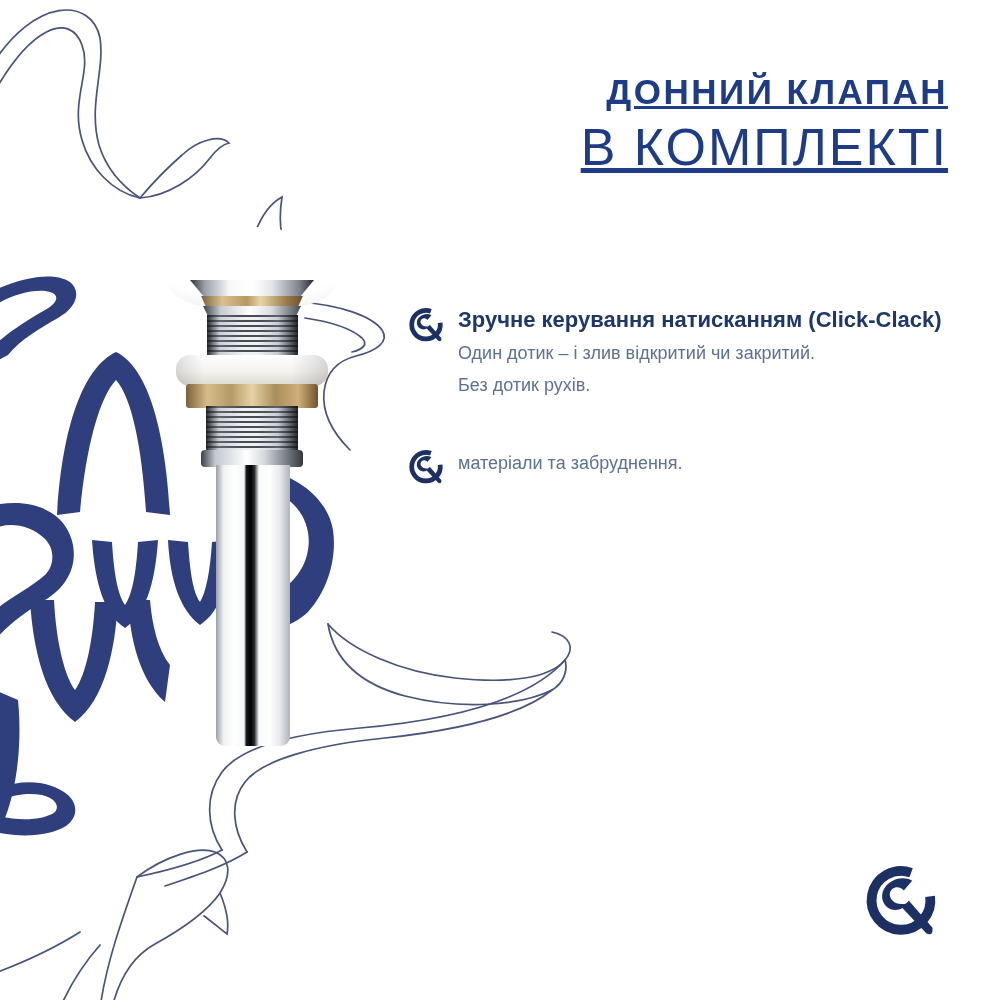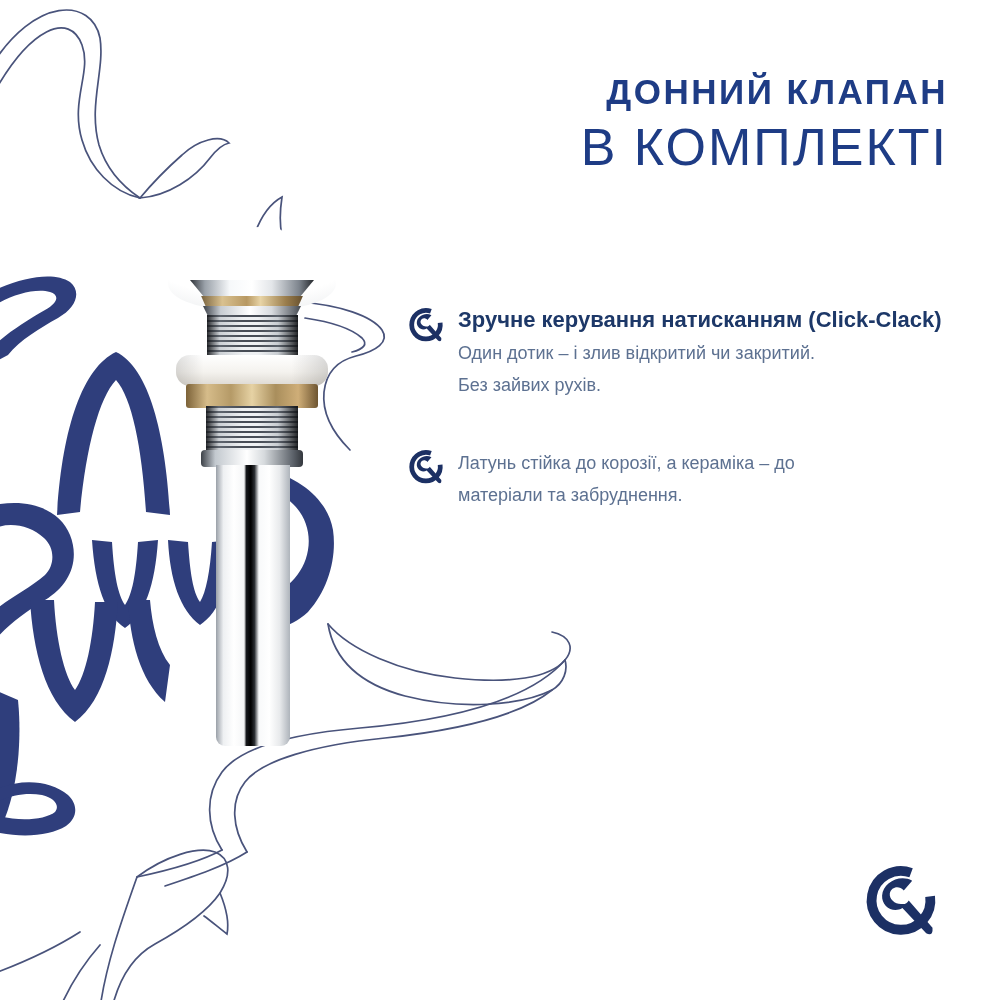--- a/index.html
+++ b/index.html
@@ -59,20 +59,21 @@
   }
   .tailpipe{
     left:216px;top:465px;width:74px;height:281px;border-radius:0 0 9px 9px;
     background:linear-gradient(90deg,#9aa0a8 0%,#eef0f2 10%,#ffffff 24%,#f5f6f7 38%,#17191c 41%,#000 47%,#2b2e32 52%,#f8f9fa 58%,#ffffff 72%,#e8eaec 86%,#aeb4bb 100%);
   }
 
   
   .title-block{
     position:absolute;top:73px;right:52px;z-index:3;text-align:right;
     color:var(--brand-blue,#1e3c85);
+    text-decoration:underline;
   }
   .title-line1{font-size:35px;font-weight:700;letter-spacing:2.5px;line-height:1.1;}
   .title-line2{font-size:52px;font-weight:400;letter-spacing:2px;line-height:1.05;margin-top:8px;}
 
   .feature{position:absolute;left:409px;width:560px;z-index:3;}
   .feature-1{top:306px;}
   .feature-2{top:448px;}
   .feature-icon{position:absolute;left:0;top:1px;width:34px;height:34px;color:var(--logo-navy,#1c3064);overflow:visible;}
   .feature-body{margin-left:49px;}
   .feature-title{
@@ -160,30 +161,29 @@
     <div class="title-line2">В КОМПЛЕКТІ</div>
   </div>
 
   <div class="feature feature-1">
     <svg class="feature-icon" viewBox="0 0 100 100" aria-hidden="true">
         <use href="#qlogo"></use>
       </svg>
     <div class="feature-body">
       <div class="feature-title">Зручне керування натисканням (Click-Clack)</div>
       <div class="feature-line">Один дотик – і злив відкритий чи закритий.</div>
-      <div class="feature-line">Без зайвих рухів.</div>
+      <div class="feature-line">Без дотик рухів.</div>
     </div>
   </div>
 
   <div class="feature feature-2">
     <svg class="feature-icon" viewBox="0 0 100 100" aria-hidden="true">
         <use href="#qlogo"></use>
       </svg>
     <div class="feature-body">
-      <div class="feature-line">Латунь стійка до корозії, а кераміка – до</div>
       <div class="feature-line">матеріали та забруднення.</div>
     </div>
   </div>
 
   <svg class="corner-logo" viewBox="0 0 100 100" aria-hidden="true">
       <use href="#qlogo"></use>
     </svg>
 
 </div>
 

